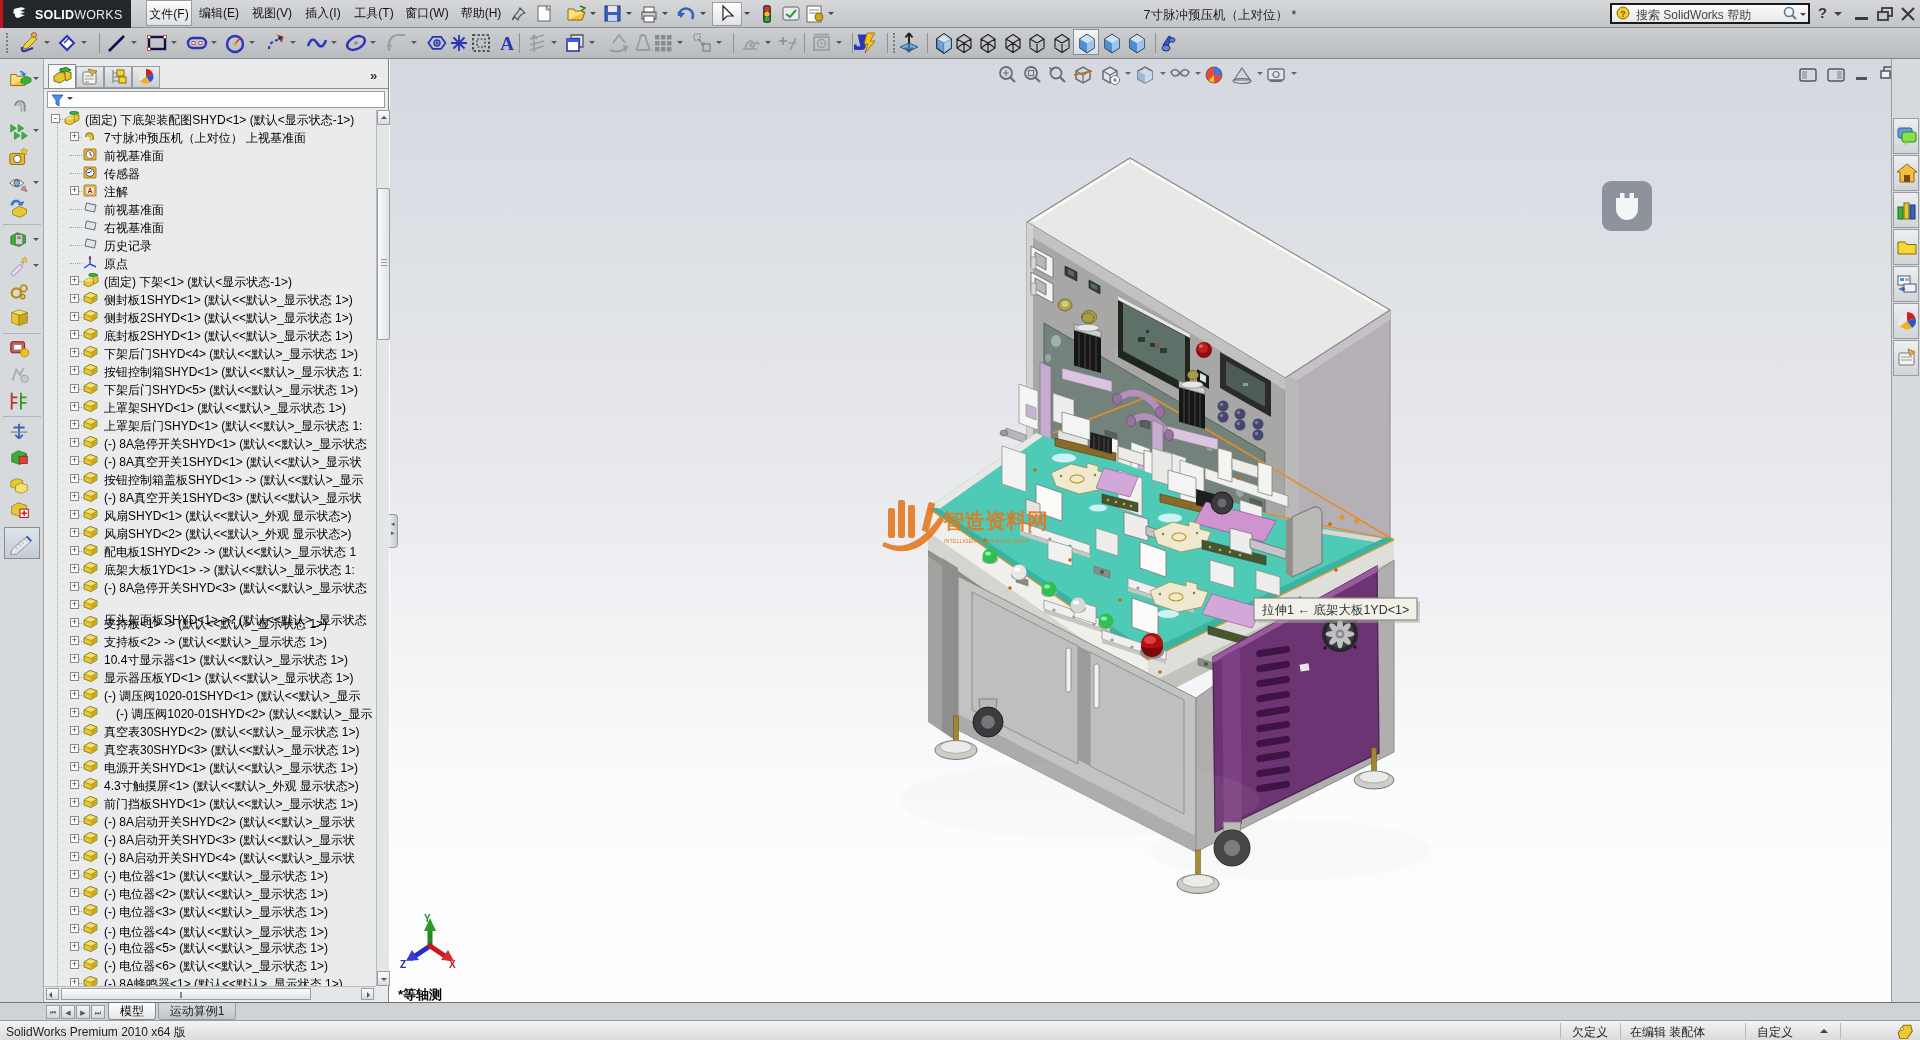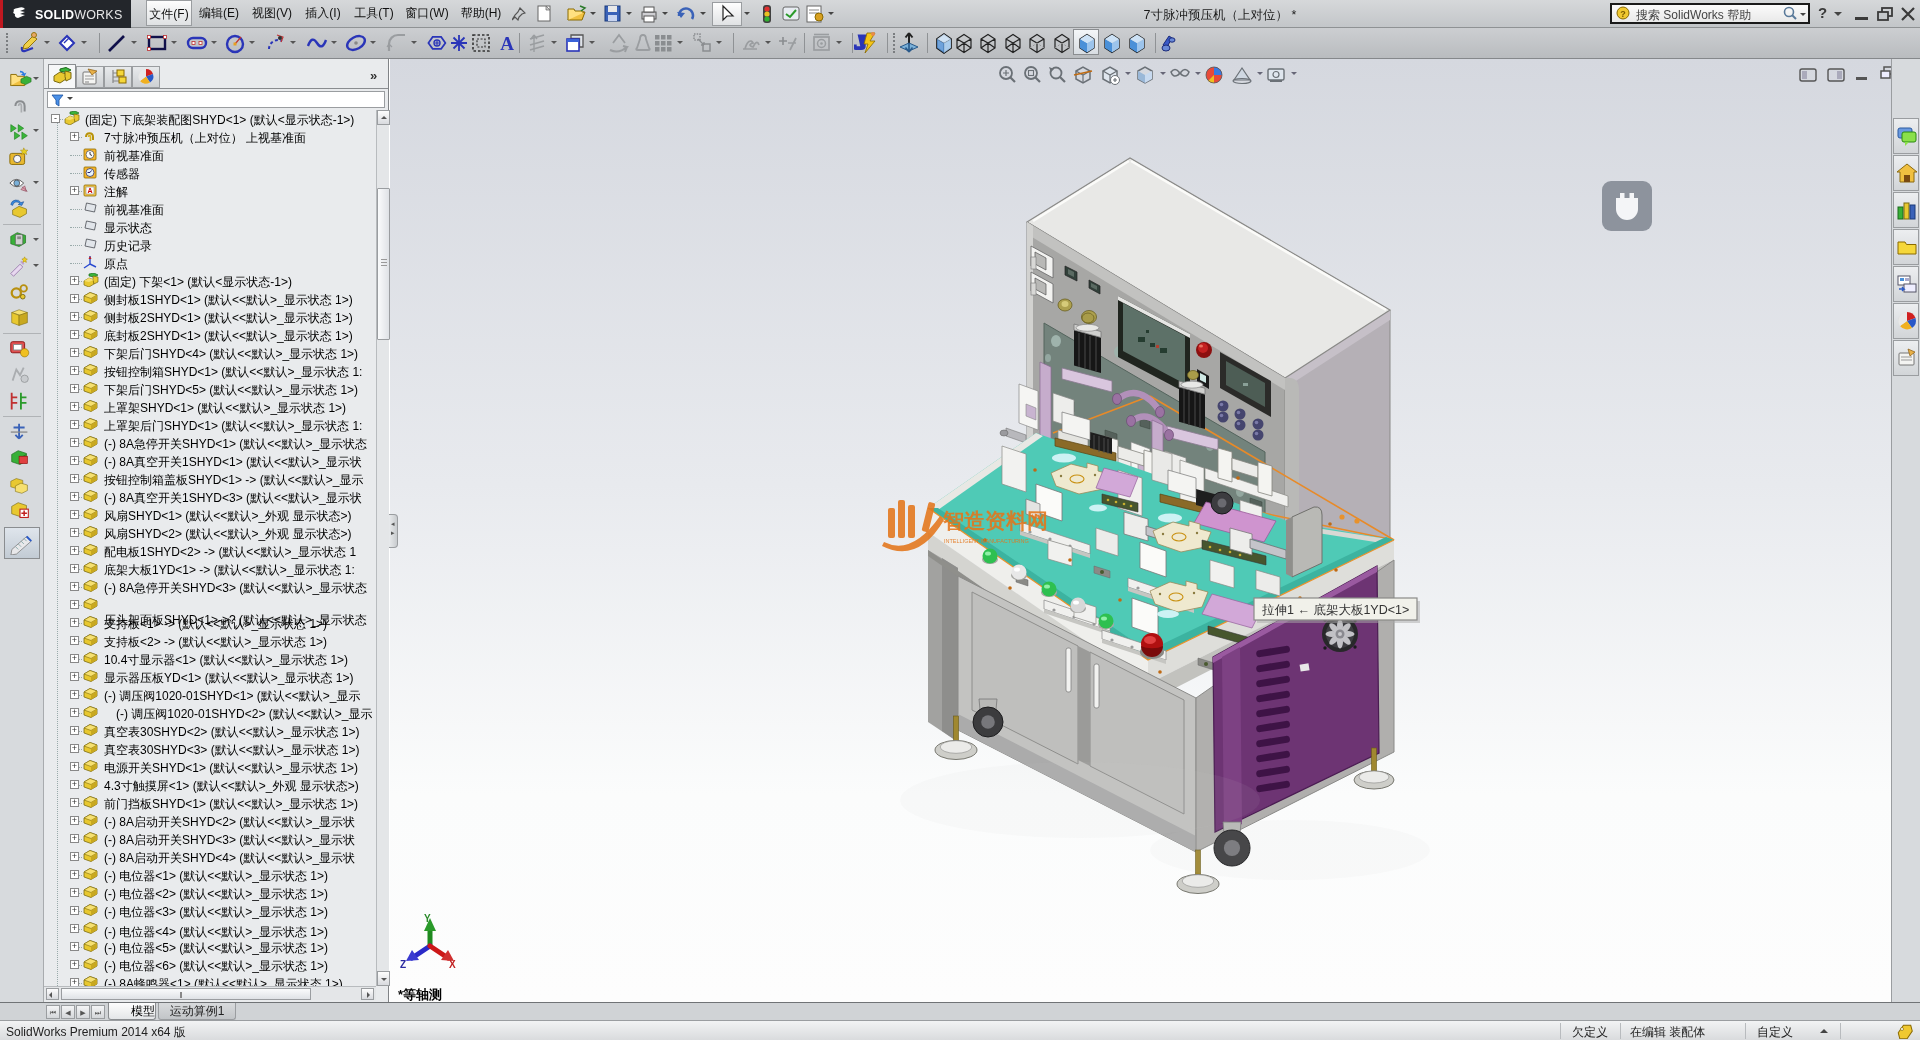--- a/index.html
+++ b/index.html
@@ -503,21 +503,21 @@
 <div class="abs" style="left:39px;top:1px"><svg width="15" height="13" viewBox="0 0 15 13">
           <path d="M3.5 2 L13 4 11.5 11 2 9z" fill="#dfe3e8" fill-opacity=".8" stroke="#5a5e64" stroke-width=".9"></path>
         </svg></div>
 <div class="abs" style="left:60px;top:2px">前视基准面</div>
 </div>
 <div class="row" style="top:108.0px;left:0px;width:332px">
 <div class="abs" style="left:26px;top:9px;width:12px;height:1px;border-top:1px dotted #9aa"></div>
 <div class="abs" style="left:39px;top:1px"><svg width="15" height="13" viewBox="0 0 15 13">
           <path d="M3.5 2 L13 4 11.5 11 2 9z" fill="#dfe3e8" fill-opacity=".8" stroke="#5a5e64" stroke-width=".9"></path>
         </svg></div>
-<div class="abs" style="left:60px;top:2px">显示状态</div>
+<div class="abs" style="left:60px;top:2px">右视基准面</div>
 </div>
 <div class="row" style="top:126.0px;left:0px;width:332px">
 <div class="abs" style="left:26px;top:9px;width:12px;height:1px;border-top:1px dotted #9aa"></div>
 <div class="abs" style="left:39px;top:1px"><svg width="15" height="13" viewBox="0 0 15 13">
           <path d="M3.5 2 L13 4 11.5 11 2 9z" fill="#dfe3e8" fill-opacity=".8" stroke="#5a5e64" stroke-width=".9"></path>
         </svg></div>
 <div class="abs" style="left:60px;top:2px">历史记录</div>
 </div>
 <div class="row" style="top:144.0px;left:0px;width:332px">
 <div class="abs" style="left:26px;top:9px;width:12px;height:1px;border-top:1px dotted #9aa"></div>
@@ -1477,25 +1477,25 @@
       <line x1="5" y1="10" x2="16" y2="10" stroke="#999"></line>
       <line x1="5" y1="13" x2="16" y2="13" stroke="#999"></line>
       <path d="M12 2 l7 3 -5 4z" fill="#e8b048" stroke="#8a5a10" stroke-width=".7"></path>
     </svg>
   </div>
 <div id="tabstrip" class="abs">
 <div class="abs" style="left:46px;top:2px;width:14px;height:14px;background:linear-gradient(#f4f5f6,#d4d7da);border:1px solid #9a9da0;font-size:7px;text-align:center;line-height:13px;color:#555">⏮</div>
 <div class="abs" style="left:61px;top:2px;width:14px;height:14px;background:linear-gradient(#f4f5f6,#d4d7da);border:1px solid #9a9da0;font-size:7px;text-align:center;line-height:13px;color:#555">◀</div>
 <div class="abs" style="left:76px;top:2px;width:14px;height:14px;background:linear-gradient(#f4f5f6,#d4d7da);border:1px solid #9a9da0;font-size:7px;text-align:center;line-height:13px;color:#555">▶</div>
 <div class="abs" style="left:91px;top:2px;width:14px;height:14px;background:linear-gradient(#f4f5f6,#d4d7da);border:1px solid #9a9da0;font-size:7px;text-align:center;line-height:13px;color:#555">⏭</div>
-<div class="abs" style="left:108px;top:0px;width:48px;height:17px;background:linear-gradient(#fdfdfd,#e4e6e8);border:1px solid #8a8d90;border-top:none;font-size:12px;text-align:right;color:#000;border-radius:0 0 3px 3px">模型</div>
+<div class="abs" style="left:108px;top:0px;width:48px;height:17px;background:linear-gradient(#fdfdfd,#e4e6e8);border:1px solid #8a8d90;border-top:none;font-size:12px;text-align:center;color:#000;border-radius:0 0 3px 3px">模型</div>
 <div class="abs" style="left:158px;top:0px;width:78px;height:17px;background:linear-gradient(#d8dadc,#c2c5c8);border:1px solid #9a9da0;border-top:none;font-size:12px;text-align:center;color:#222;border-radius:0 0 3px 3px">运动算例1</div>
 </div>
 <div id="statusbar" class="abs">
-<div class="abs" style="left:6px;top:3px">SolidWorks Premium 2014 x64 版</div>
+<div class="abs" style="left:6px;top:3px">SolidWorks Premium 2010 x64 版</div>
 <div class="abs" style="left:1572px;top:3px">欠定义</div>
 <div class="abs" style="left:1630px;top:3px">在编辑 装配体</div>
 <div class="abs" style="left:1757px;top:3px">自定义</div>
 <div class="abs" style="left:1820px;top:8px;border:4px solid transparent;border-bottom-color:#444;border-top:none"></div>
 <svg class="abs" style="left:1896px;top:2px" width="18" height="16" viewBox="0 0 18 16">
       <path d="M2 8 l7 -6 7 2 0 6 -7 6 -7 -2z" fill="#f0c830" stroke="#8a6a00" stroke-width="1" transform="rotate(-15 9 8)"></path>
       <circle cx="6" cy="6" r="1.5" fill="#fff" stroke="#8a6a00" stroke-width=".7"></circle>
     </svg>
 <div class="abs" style="left:1560px;top:2px;width:1px;height:16px;background:#b8bbbe"></div>
 <div class="abs" style="left:1620px;top:2px;width:1px;height:16px;background:#b8bbbe"></div>

